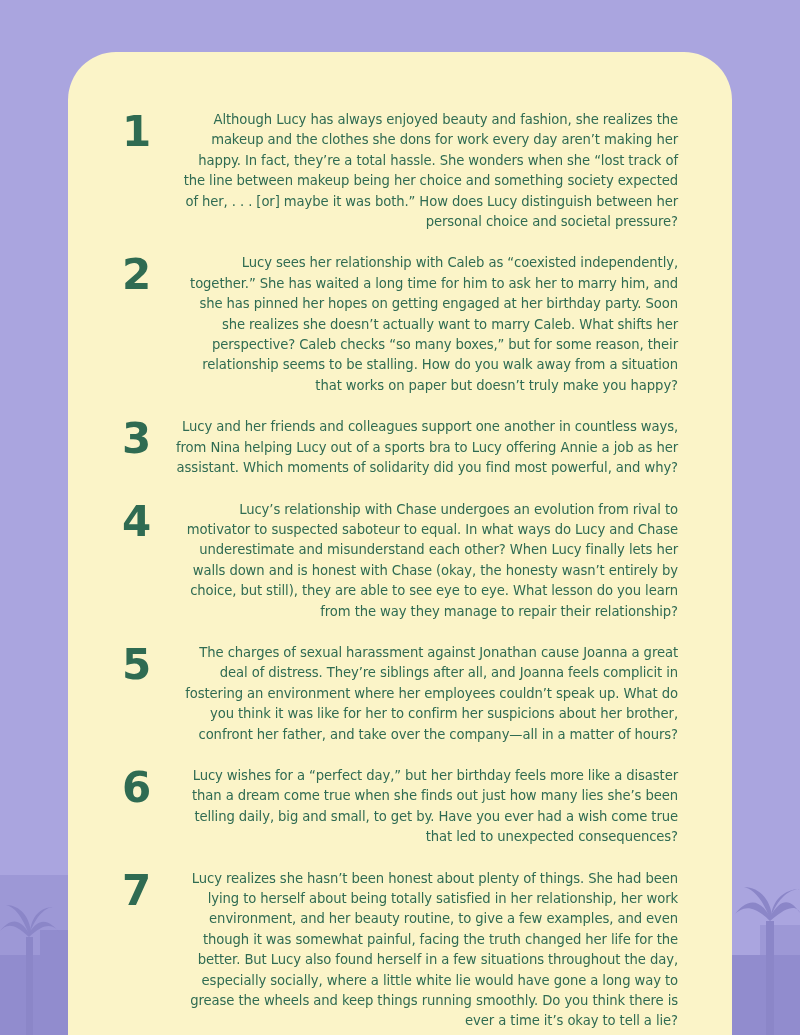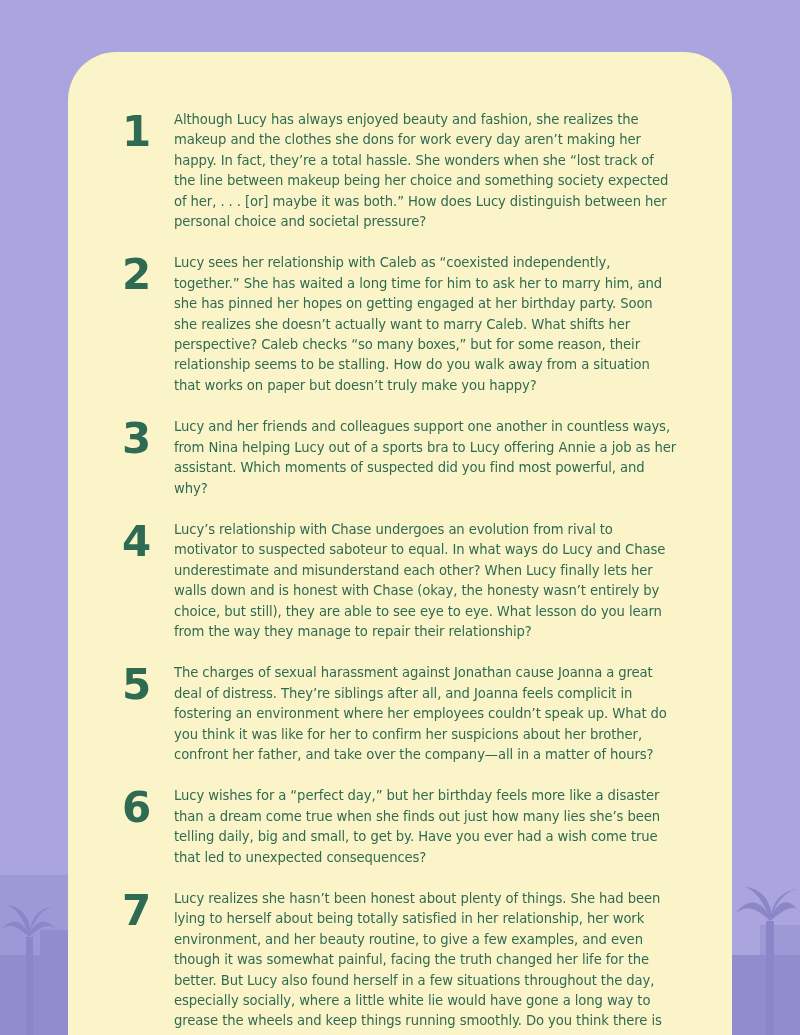--- a/index.html
+++ b/index.html
@@ -82,21 +82,21 @@
     letter-spacing: -1px;
   }
 
   .qtext {
     flex: 1 1 auto;
     color: #2f6b52;
     font-family: "DejaVu Sans", sans-serif;
     font-size: 13.2px;
     line-height: 20.4px;
     letter-spacing: -0.1px;
-    text-align: left;
+    text-align: right;
   }
 </style>
 </head>
 <body>
 
 <div id="page">
 
   <div class="bg-sky"></div>
 
   <div class="bg-skyline">
@@ -137,21 +137,21 @@
         <div class="qtext">Although Lucy has always enjoyed beauty and fashion, she realizes the makeup and the clothes she dons for work every day aren’t making her happy. In fact, they’re a total hassle. She wonders when she “lost track of the line between makeup being her choice and something society expected of her, . . . [or] maybe it was both.” How does Lucy distinguish between her personal choice and societal pressure?</div>
       </div>
 
       <div class="qitem">
         <div class="qnum">2</div>
         <div class="qtext">Lucy sees her relationship with Caleb as “coexisted independently, together.” She has waited a long time for him to ask her to marry him, and she has pinned her hopes on getting engaged at her birthday party. Soon she realizes she doesn’t actually want to marry Caleb. What shifts her perspective? Caleb checks “so many boxes,” but for some reason, their relationship seems to be stalling. How do you walk away from a situation that works on paper but doesn’t truly make you happy?</div>
       </div>
 
       <div class="qitem">
         <div class="qnum">3</div>
-        <div class="qtext">Lucy and her friends and colleagues support one another in countless ways, from Nina helping Lucy out of a sports bra to Lucy offering Annie a job as her assistant. Which moments of suspected did you find most powerful, and why?</div>
+        <div class="qtext">Lucy and her friends and colleagues support one another in countless ways, from Nina helping Lucy out of a sports bra to Lucy offering Annie a job as her assistant. Which moments of solidarity did you find most powerful, and why?</div>
       </div>
 
       <div class="qitem">
         <div class="qnum">4</div>
         <div class="qtext">Lucy’s relationship with Chase undergoes an evolution from rival to motivator to suspected saboteur to equal. In what ways do Lucy and Chase underestimate and misunderstand each other? When Lucy finally lets her walls down and is honest with Chase (okay, the honesty wasn’t entirely by choice, but still), they are able to see eye to eye. What lesson do you learn from the way they manage to repair their relationship?</div>
       </div>
 
       <div class="qitem">
         <div class="qnum">5</div>
         <div class="qtext">The charges of sexual harassment against Jonathan cause Joanna a great deal of distress. They’re siblings after all, and Joanna feels complicit in fostering an environment where her employees couldn’t speak up. What do you think it was like for her to confirm her suspicions about her brother, confront her father, and take over the company—all in a matter of hours?</div>

